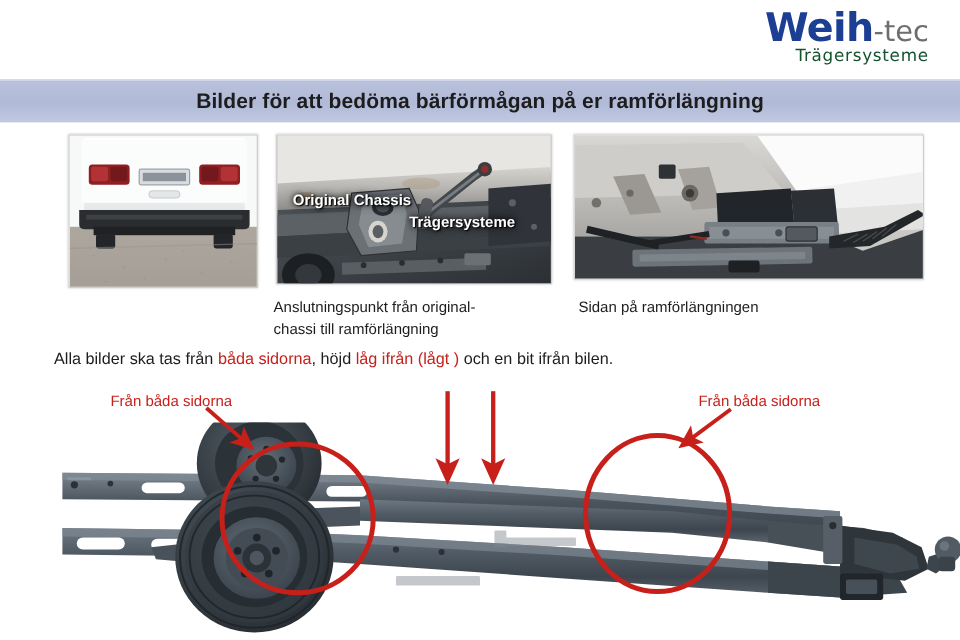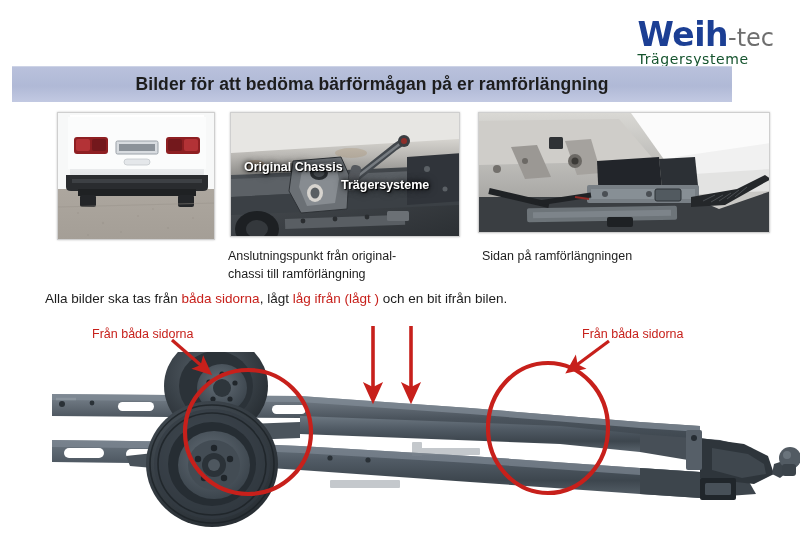--- a/index.html
+++ b/index.html
@@ -6,41 +6,41 @@
   html, body {
     width: 800px; height: 533px;
     background: #ffffff;
     font-family: "Liberation Sans", sans-serif;
     overflow: hidden;
   }
   .slide { position: relative; width: 800px; height: 533px; background: #fff; }
 
   
   .logo-area {
-    position: absolute; top: 18px; right: 26px;
-    text-align: left; line-height: 1;
+    position: absolute; top: 6px; right: 26px;
+    text-align: right; line-height: 1;
   }
   .logo-main {
     font-family: "DejaVu Sans", sans-serif;
     font-size: 33px; font-weight: 700; letter-spacing: -0.5px;
     color: #1c3f94; white-space: nowrap;
   }
   .logo-tec {
     font-family: "DejaVu Sans", sans-serif;
     font-size: 24px; font-weight: 400; color: #6e6e6e; letter-spacing: 0px;
   }
   .logo-sub {
     font-family: "DejaVu Sans", sans-serif;
     font-size: 14px; color: #14532d; letter-spacing: 0.6px;
     margin-top: 1px; white-space: nowrap;
   }
 
   
   .title-band {
-    position: absolute; left: 12px; top: 66px; width: 720px; height: 36px;
+    position: absolute; left: 0; top: 66px; width: 800px; height: 36px;
     background: linear-gradient(180deg, #b9c1dc 0%, #b0b9d6 55%, #c2c9e2 100%);
     border-top: 1px solid #cdd3e6;
     display: flex; align-items: center; justify-content: center;
   }
   .title-band .t {
     font-size: 17.5px; font-weight: 700; color: #1d1d1d;
     letter-spacing: 0.1px; white-space: nowrap;
   }
 
   
@@ -264,21 +264,21 @@
       </g>
     </svg>
   </div>
 
   <div class="pcap" id="cap2">
     <div>Anslutningspunkt från original-</div>
     <div>chassi till ramförlängning</div>
   </div>
   <div class="pcap" id="cap3">Sidan på ramförlängningen</div>
 
-  <div class="instr"><span>Alla bilder ska tas från </span><span class="hi">båda sidorna</span><span>, lågt </span><span class="hi">låg ifrån (lågt )</span><span> och en bit ifrån bilen.</span></div>
+  <div class="instr"><span>Alla bilder ska tas från </span><span class="hi">båda sidorna</span><span>, höjd </span><span class="hi">låg ifrån (lågt )</span><span> och en bit ifrån bilen.</span></div>
 
   <div class="anno" id="anno-left">Från båda sidorna</div>
   <div class="anno" id="anno-right">Från båda sidorna</div>
 
   <div class="chassis-wrap">
     <svg class="chassis-svg" viewBox="0 0 800 181">
       <defs>
         <linearGradient id="rail" x1="0" y1="0" x2="0" y2="1">
           <stop offset="0%" stop-color="#6d7882"></stop>
           <stop offset="35%" stop-color="#515b65"></stop>

